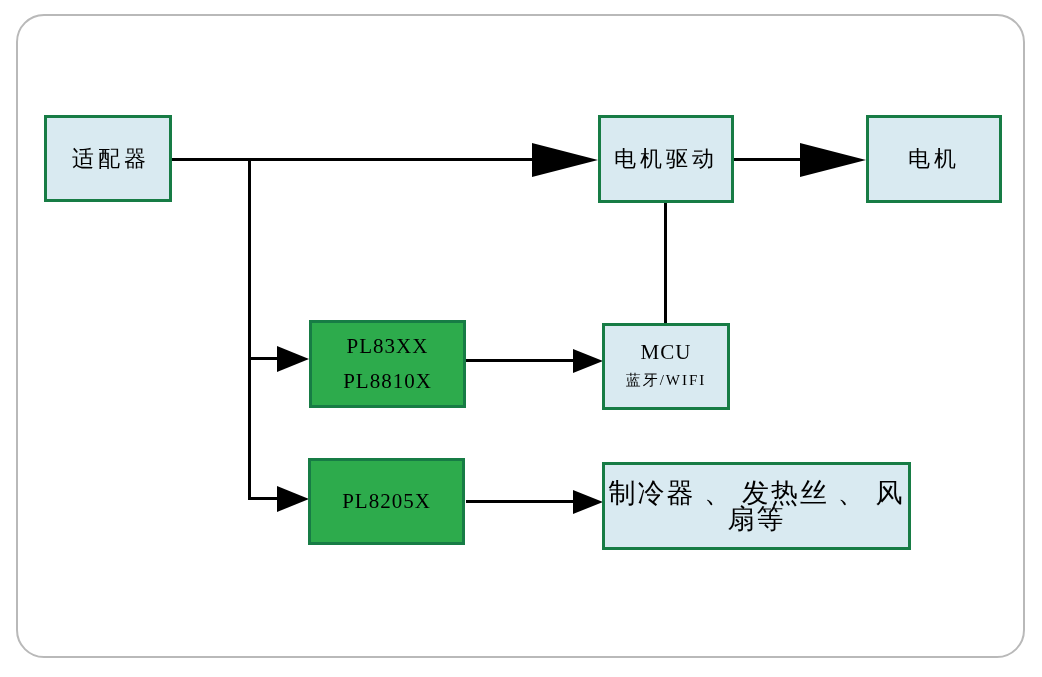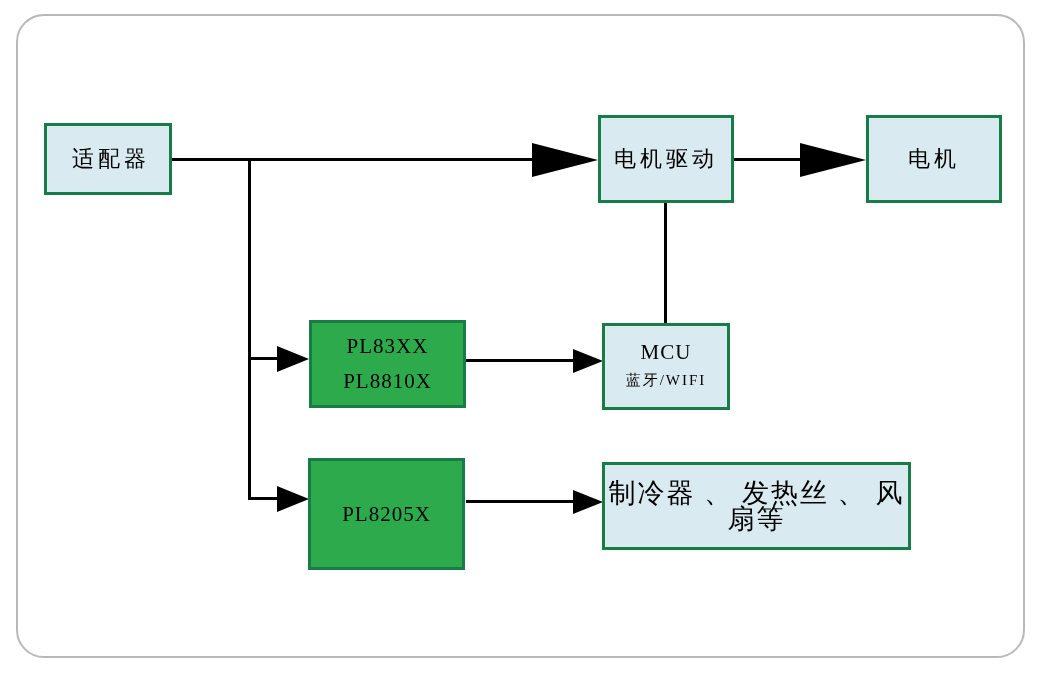--- a/index.html
+++ b/index.html
@@ -51,21 +51,21 @@
   <div class="arrow arrow-sm" style="left:277px;top:486px;"></div>
 
   <div class="line" style="left:466px;top:359px;width:108px;height:3px;"></div>
   <div class="arrow arrow-med" style="left:573px;top:349px;"></div>
 
   <div class="line" style="left:466px;top:500px;width:108px;height:3px;"></div>
   <div class="arrow arrow-med" style="left:573px;top:490px;"></div>
 
   <div class="line" style="left:664px;top:203px;width:3px;height:121px;"></div>
 
-  <div class="node light" style="left:44px;top:123px;width:128px;height:72px;padding-left:6px;">
+  <div class="node light" style="left:44px;top:115px;width:128px;height:87px;padding-left:6px;">
     <span class="lbl cjk">适配器</span>
   </div>
 
   <div class="node light" style="left:598px;top:115px;width:136px;height:88px;">
     <span class="lbl cjk">电机驱动</span>
   </div>
 
   <div class="node light" style="left:866px;top:115px;width:136px;height:88px;">
     <span class="lbl cjk">电机</span>
   </div>
@@ -73,21 +73,21 @@
   <div class="node green" style="left:309px;top:320px;width:157px;height:88px;gap:8px;">
     <span class="lbl latin">PL83XX</span>
     <span class="lbl latin">PL8810X</span>
   </div>
 
   <div class="node light" style="left:602px;top:323px;width:128px;height:87px;text-align:right;">
     <span class="lbl latin">MCU</span>
     <span class="lbl mix">蓝牙/WIFI</span>
   </div>
 
-  <div class="node green" style="left:308px;top:458px;width:157px;height:112px;">
+  <div class="node green" style="left:308px;top:458px;width:157px;height:87px;">
     <span class="lbl latin">PL8205X</span>
   </div>
 
   <div class="node light" style="left:602px;top:462px;width:309px;height:88px;">
     <span class="lbl wide">制冷器 、 发热丝 、 风扇等</span>
   </div>
 
 </div>
 
 </body></html>

